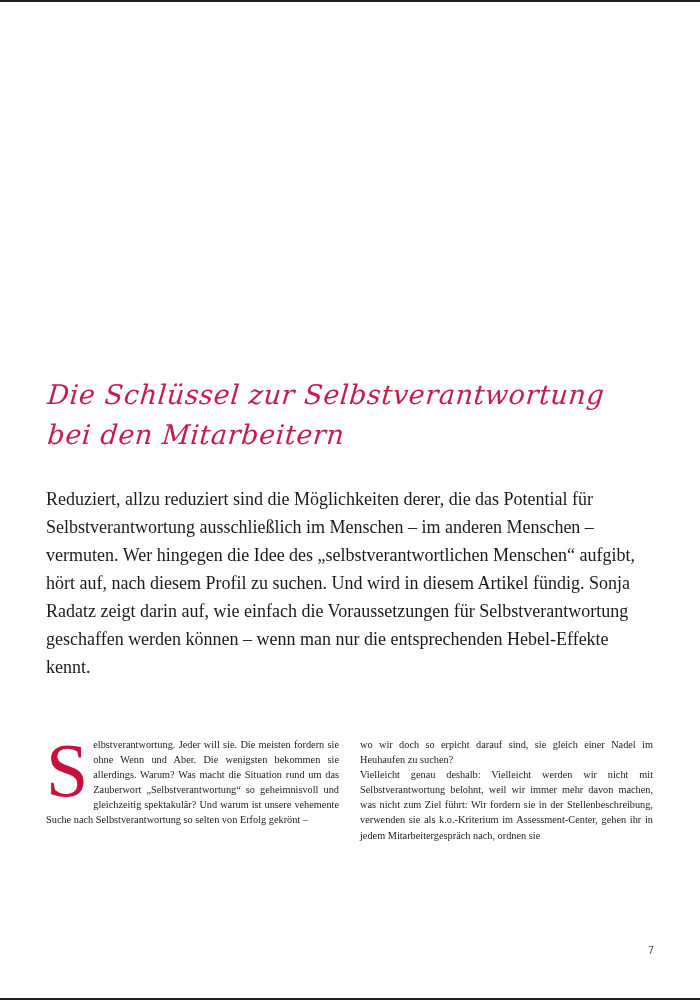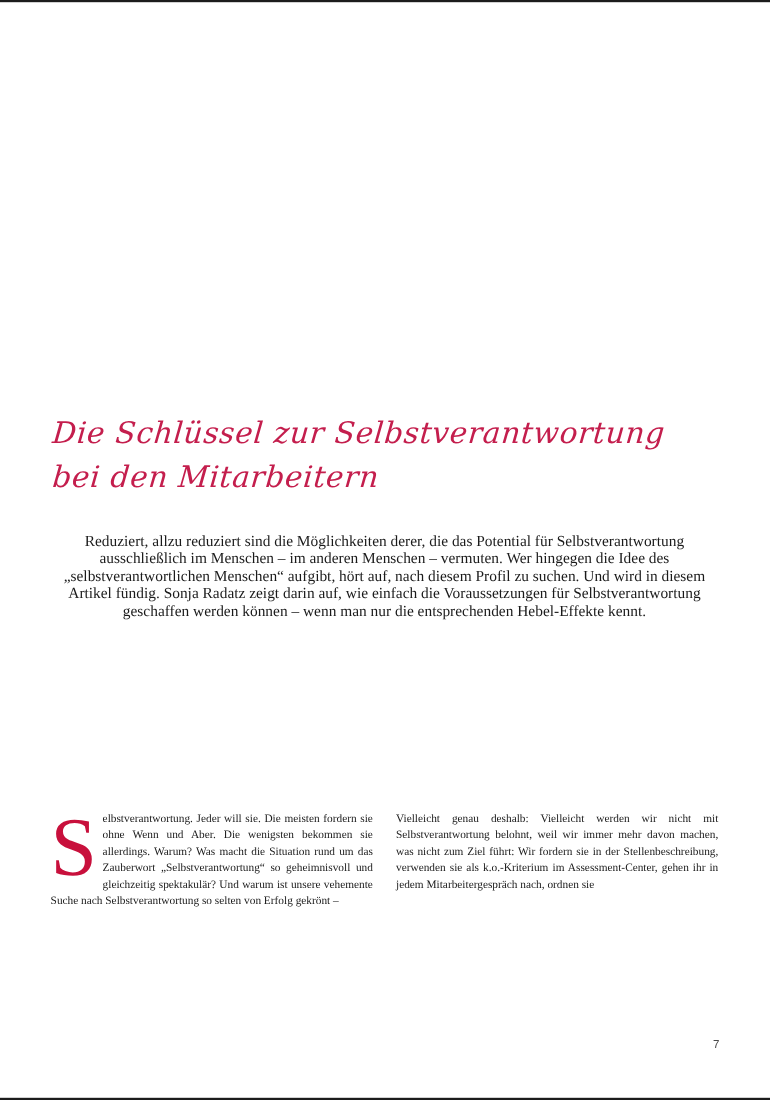--- a/index.html
+++ b/index.html
@@ -54,23 +54,23 @@
   .headline .hl-line.l2 {
     margin-top: 2px;
   }
 
   
   .lead {
     position: absolute;
     left: 46px;
     top: 485px;
     width: 607px;
-    font-size: 14px;
-    line-height: 16px;
-    text-align: center;
+    font-size: 18px;
+    line-height: 28px;
+    text-align: left;
     color: #1a1a1a;
   }
   .lead p { margin: 0; }
 
   
   .columns {
     position: absolute;
     left: 46px;
     top: 737px;
     width: 607px;
@@ -124,20 +124,21 @@
     <p>Reduziert, allzu reduziert sind die Möglichkeiten derer, die das Potential für Selbstverantwortung ausschließlich im Menschen – im anderen Menschen – vermuten. Wer hingegen die Idee des „selbstverantwortlichen Menschen“ aufgibt, hört auf, nach diesem Profil zu suchen. Und wird in diesem Artikel fündig. Sonja Radatz zeigt darin auf, wie einfach die Voraussetzungen für Selbstverantwortung geschaffen werden können – wenn man nur die entsprechenden Hebel-Effekte kennt.</p>
   </div>
 
   <div class="columns">
 
     <div class="col left">
       <p><span class="dropcap">S</span><span>elbstverantwortung. Jeder will sie. Die meisten fordern sie ohne Wenn und Aber. Die wenigsten bekommen sie allerdings. Warum? Was macht die Situation rund um das Zauberwort „Selbstverantwortung“ so geheimnisvoll und gleichzeitig spektakulär? Und warum ist unsere vehemente Suche nach Selbstverantwortung so selten von Erfolg gekrönt –</span></p>
     </div>
 
     <div class="col right">
+      <p>wo wir doch so erpicht darauf sind, sie gleich einer Nadel im Heuhaufen zu suchen?</p>
       <p>Vielleicht genau deshalb: Vielleicht werden wir nicht mit Selbstverantwortung belohnt, weil wir immer mehr davon machen, was nicht zum Ziel führt: Wir fordern sie in der Stellenbeschreibung, verwenden sie als k.o.-Kriterium im Assessment-Center, gehen ihr in jedem Mitarbeitergespräch nach, ordnen sie</p>
     </div>
 
   </div>
 
   <div class="folio">7</div>
 
   <div class="edge-rule bottom"></div>
 
 </div>

